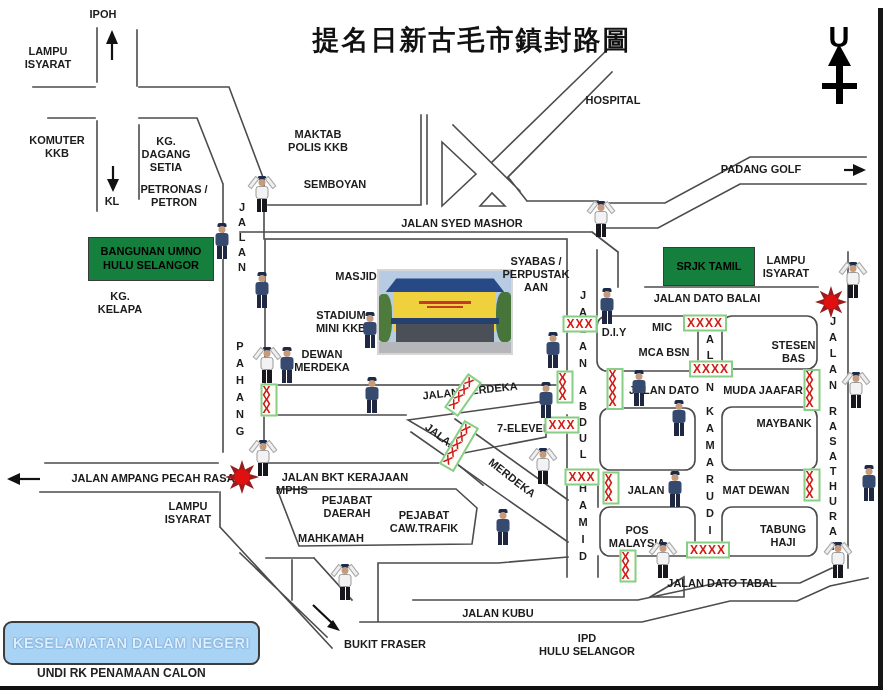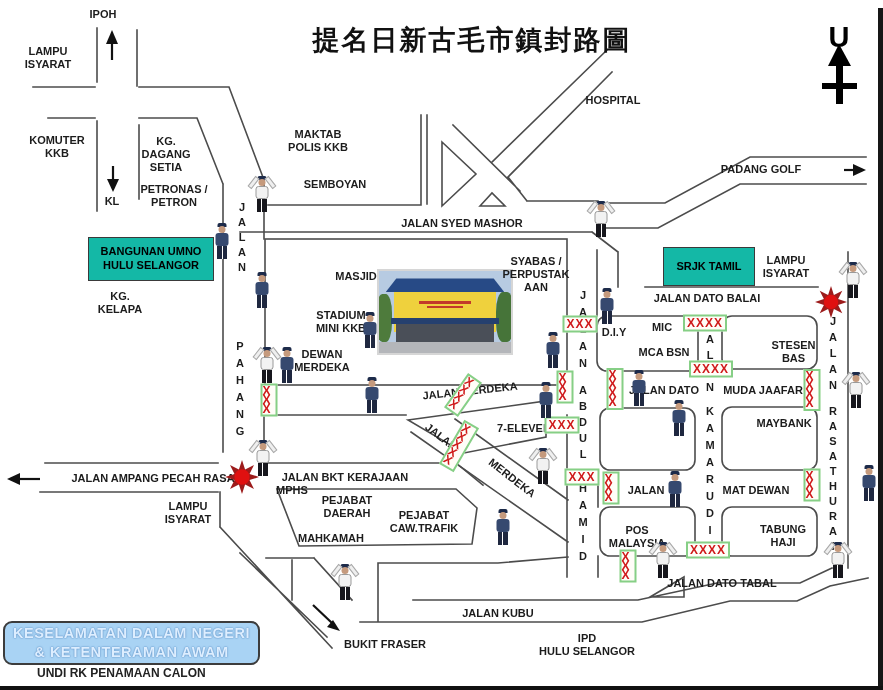--- a/index.html
+++ b/index.html
@@ -3,21 +3,21 @@
 <meta charset="utf-8">
 <style>
   html,body{margin:0;padding:0;background:#888;}
   #map{position:relative;width:883px;height:690px;background:#ffffff;overflow:hidden;
        font-family:"Liberation Sans",sans-serif;}
   #roadsvg{position:absolute;left:0;top:0;}
   .lbl{position:absolute;font-weight:700;font-size:11px;line-height:1.16;color:#1c1c1c;
        white-space:pre-line;text-align:center;pointer-events:none;}
   .vlbl{position:absolute;font-weight:700;font-size:11px;color:#1c1c1c;width:16px;
         text-align:center;white-space:pre-line;transform:translateX(-50%);}
-  .map-box{position:absolute;border:1.7px solid #3a3a3a;background:#14b8a6;display:flex;
+  .map-box{position:absolute;border:1.7px solid #3a3a3a;background:#15803d;display:flex;
         align-items:center;justify-content:center;text-align:center;font-weight:700;
         font-size:11px;line-height:1.25;white-space:pre-line;}
   #title{position:absolute;left:472px;top:40px;transform:translate(-50%,-50%);
         font-size:27px;font-weight:700;letter-spacing:2px;color:#111;white-space:nowrap;}
   .closure{position:absolute;border:2px solid #86cf86;background:#fffdf8;color:#cf1a1a;
         display:flex;align-items:center;justify-content:center;font-weight:700;}
   .closure.v{flex-direction:column;font-size:12px;line-height:9px;width:13px;padding:1px 0;}
   .closure.h{font-size:12px;line-height:11px;height:13px;padding:0 2px;letter-spacing:1px;}
   .officer{position:absolute;width:16px;height:36px;}
   .officer .cap{position:absolute;left:50%;top:0;width:9px;height:4px;background:#1d2b4a;
@@ -114,21 +114,20 @@
     <div class="wall"></div>
     <div class="sign1"></div>
     <div class="sign2"></div>
     <div class="awning"></div>
     <div class="doors"></div>
     <div class="ground"></div>
   </div>
 
   <div id="legend-box">
     <div>KESELAMATAN DALAM NEGERI</div>
-    <div>&amp; KETENTERAMAN AWAM</div>
   </div>
   <div id="legend-note">UNDI RK PENAMAAN CALON</div>
 
   <div id="border-right"></div>
   <div id="border-bottom"></div>
 
   <div id="dyn">
       <div class="lbl" style="left: 103px; top: 14px; transform: translate(-50%, -50%);">IPOH</div>
       <div class="lbl" style="left: 48px; top: 58px; transform: translate(-50%, -50%);">LAMPU
 ISYARAT</div>

